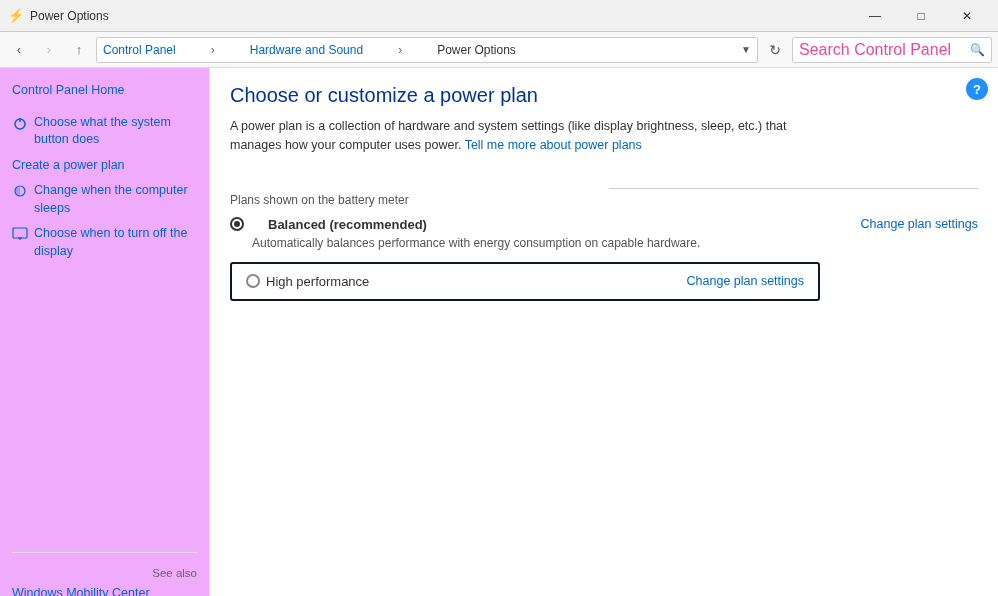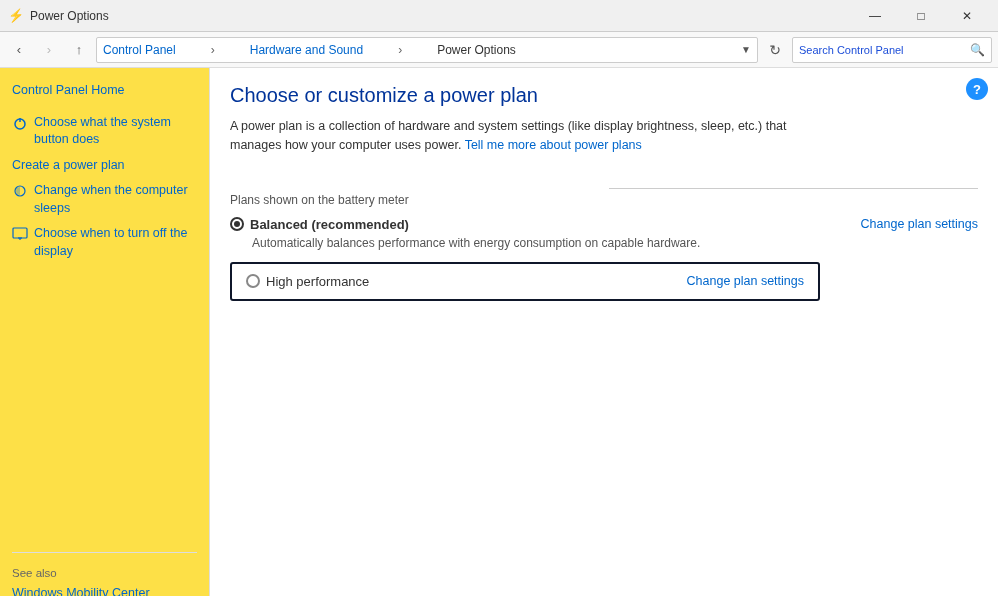--- a/index.html
+++ b/index.html
@@ -135,21 +135,21 @@
     .main-container {
       display: flex;
       height: calc(596px - 32px - 36px);
     }
 
     
     .sidebar {
       width: 210px;
       border-right: 1px solid #ddd;
       padding: 10px 0;
-      background: #fde047;
+      background: #f0abfc;
       overflow-y: auto;
       flex-shrink: 0;
     }
     .sidebar-link {
       display: flex;
       align-items: flex-start;
       padding: 4px 12px;
       color: #0066cc;
       cursor: pointer;
       font-size: 12.5px;
@@ -166,20 +166,21 @@
     .sidebar-divider {
       height: 1px;
       background: #ddd;
       margin: 8px 12px;
     }
     .sidebar-section-label {
       padding: 6px 12px 2px;
       font-size: 11.5px;
       color: #666;
       font-weight: normal;
+      text-align: right;
     }
 
     
     .content-area {
       flex: 1;
       padding: 16px 20px;
       overflow-y: auto;
       position: relative;
     }
     .help-btn {
@@ -237,21 +238,21 @@
 
     .plan-row {
       display: flex;
       align-items: center;
       margin-bottom: 4px;
     }
     .plan-name {
       font-size: 13px;
       font-weight: 600;
       color: #333;
-      margin-left: 6px;
+      margin-left: 24px;
     }
     .plan-change-link {
       margin-left: auto;
       color: #0066cc;
       font-size: 12.5px;
       cursor: pointer;
       text-decoration: none;
     }
     .plan-desc {
       font-size: 12px;
@@ -355,21 +356,21 @@
   <div class="breadcrumb-bar">
     <span class="breadcrumb-item">Control Panel</span>
     <span class="breadcrumb-sep">›</span>
     <span class="breadcrumb-item">Hardware and Sound</span>
     <span class="breadcrumb-sep">›</span>
     <span class="breadcrumb-current">Power Options</span>
     <span class="breadcrumb-dropdown">▼</span>
   </div>
   <button class="refresh-btn">↻</button>
   <div class="search-bar">
-    <span class="search-text" style="color:#1d4ed8;font-size:11px;">Search Control Panel</span>
+    <span class="search-text" style="color:#ec4899;font-size:16px;">Search Control Panel</span>
     <span class="search-icon-btn">🔍</span>
   </div>
 </div>
 
 <div class="main-container">
 
   <div class="sidebar">
     <a class="sidebar-link">
       <span>Control Panel Home</span>
     </a>

